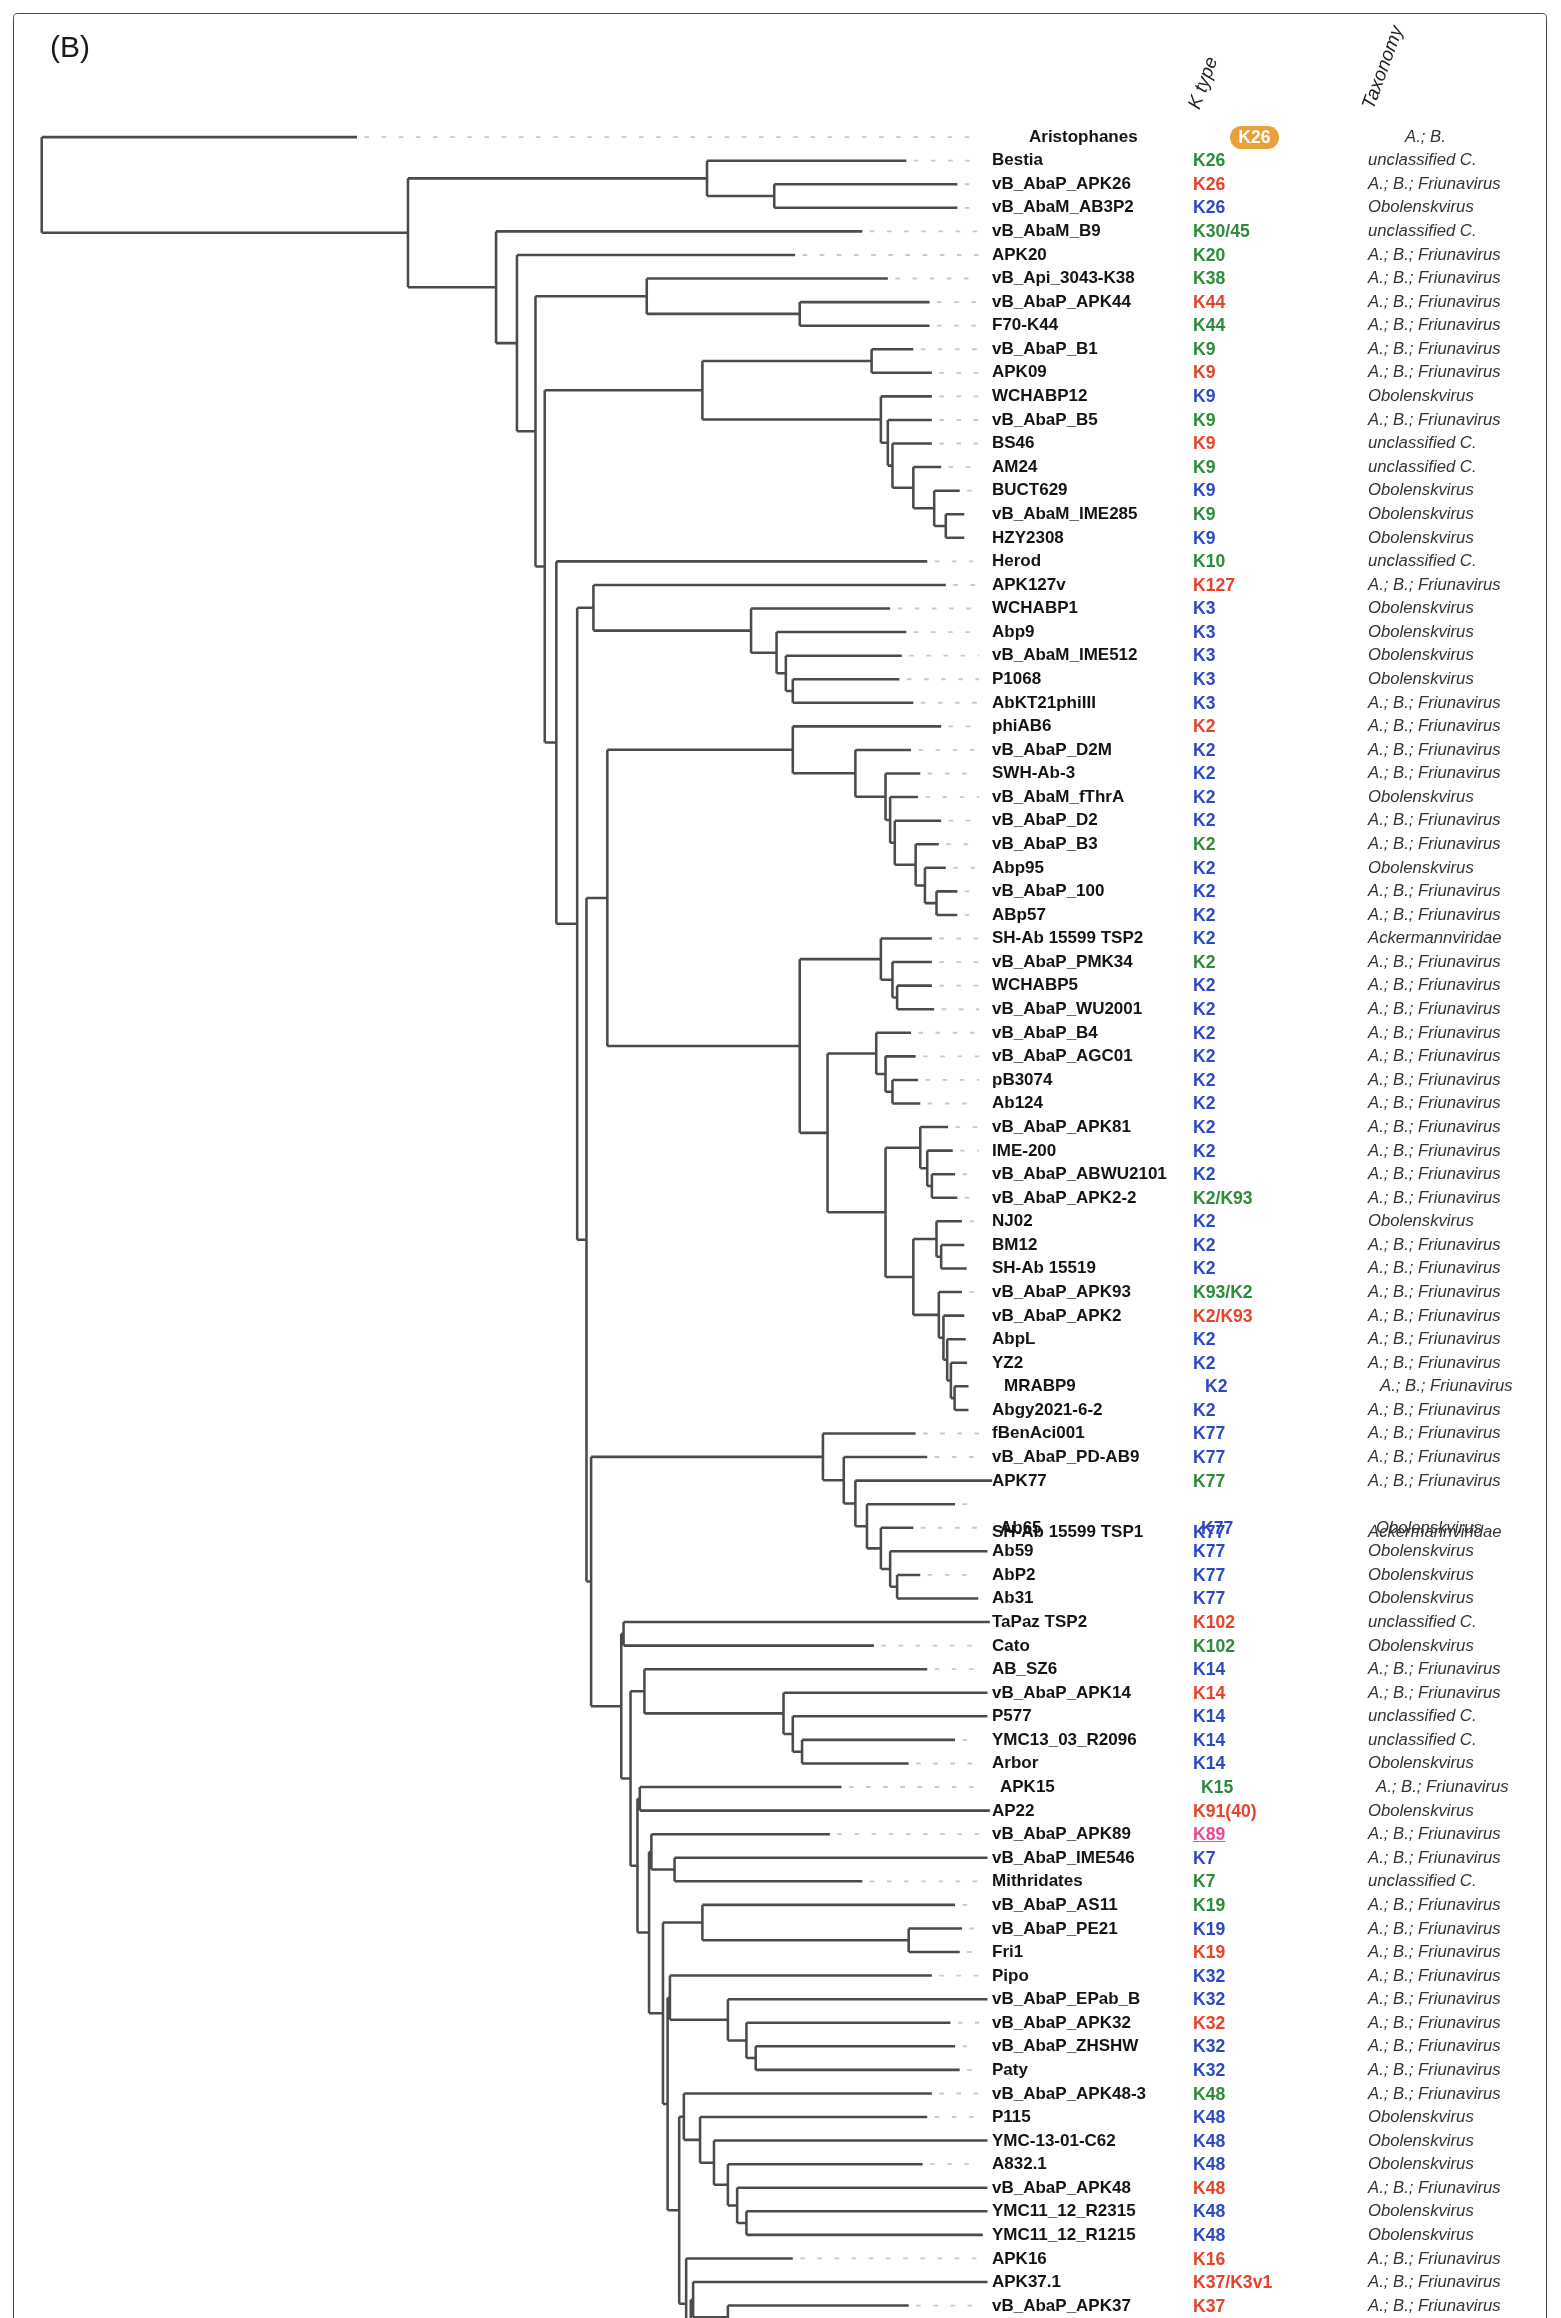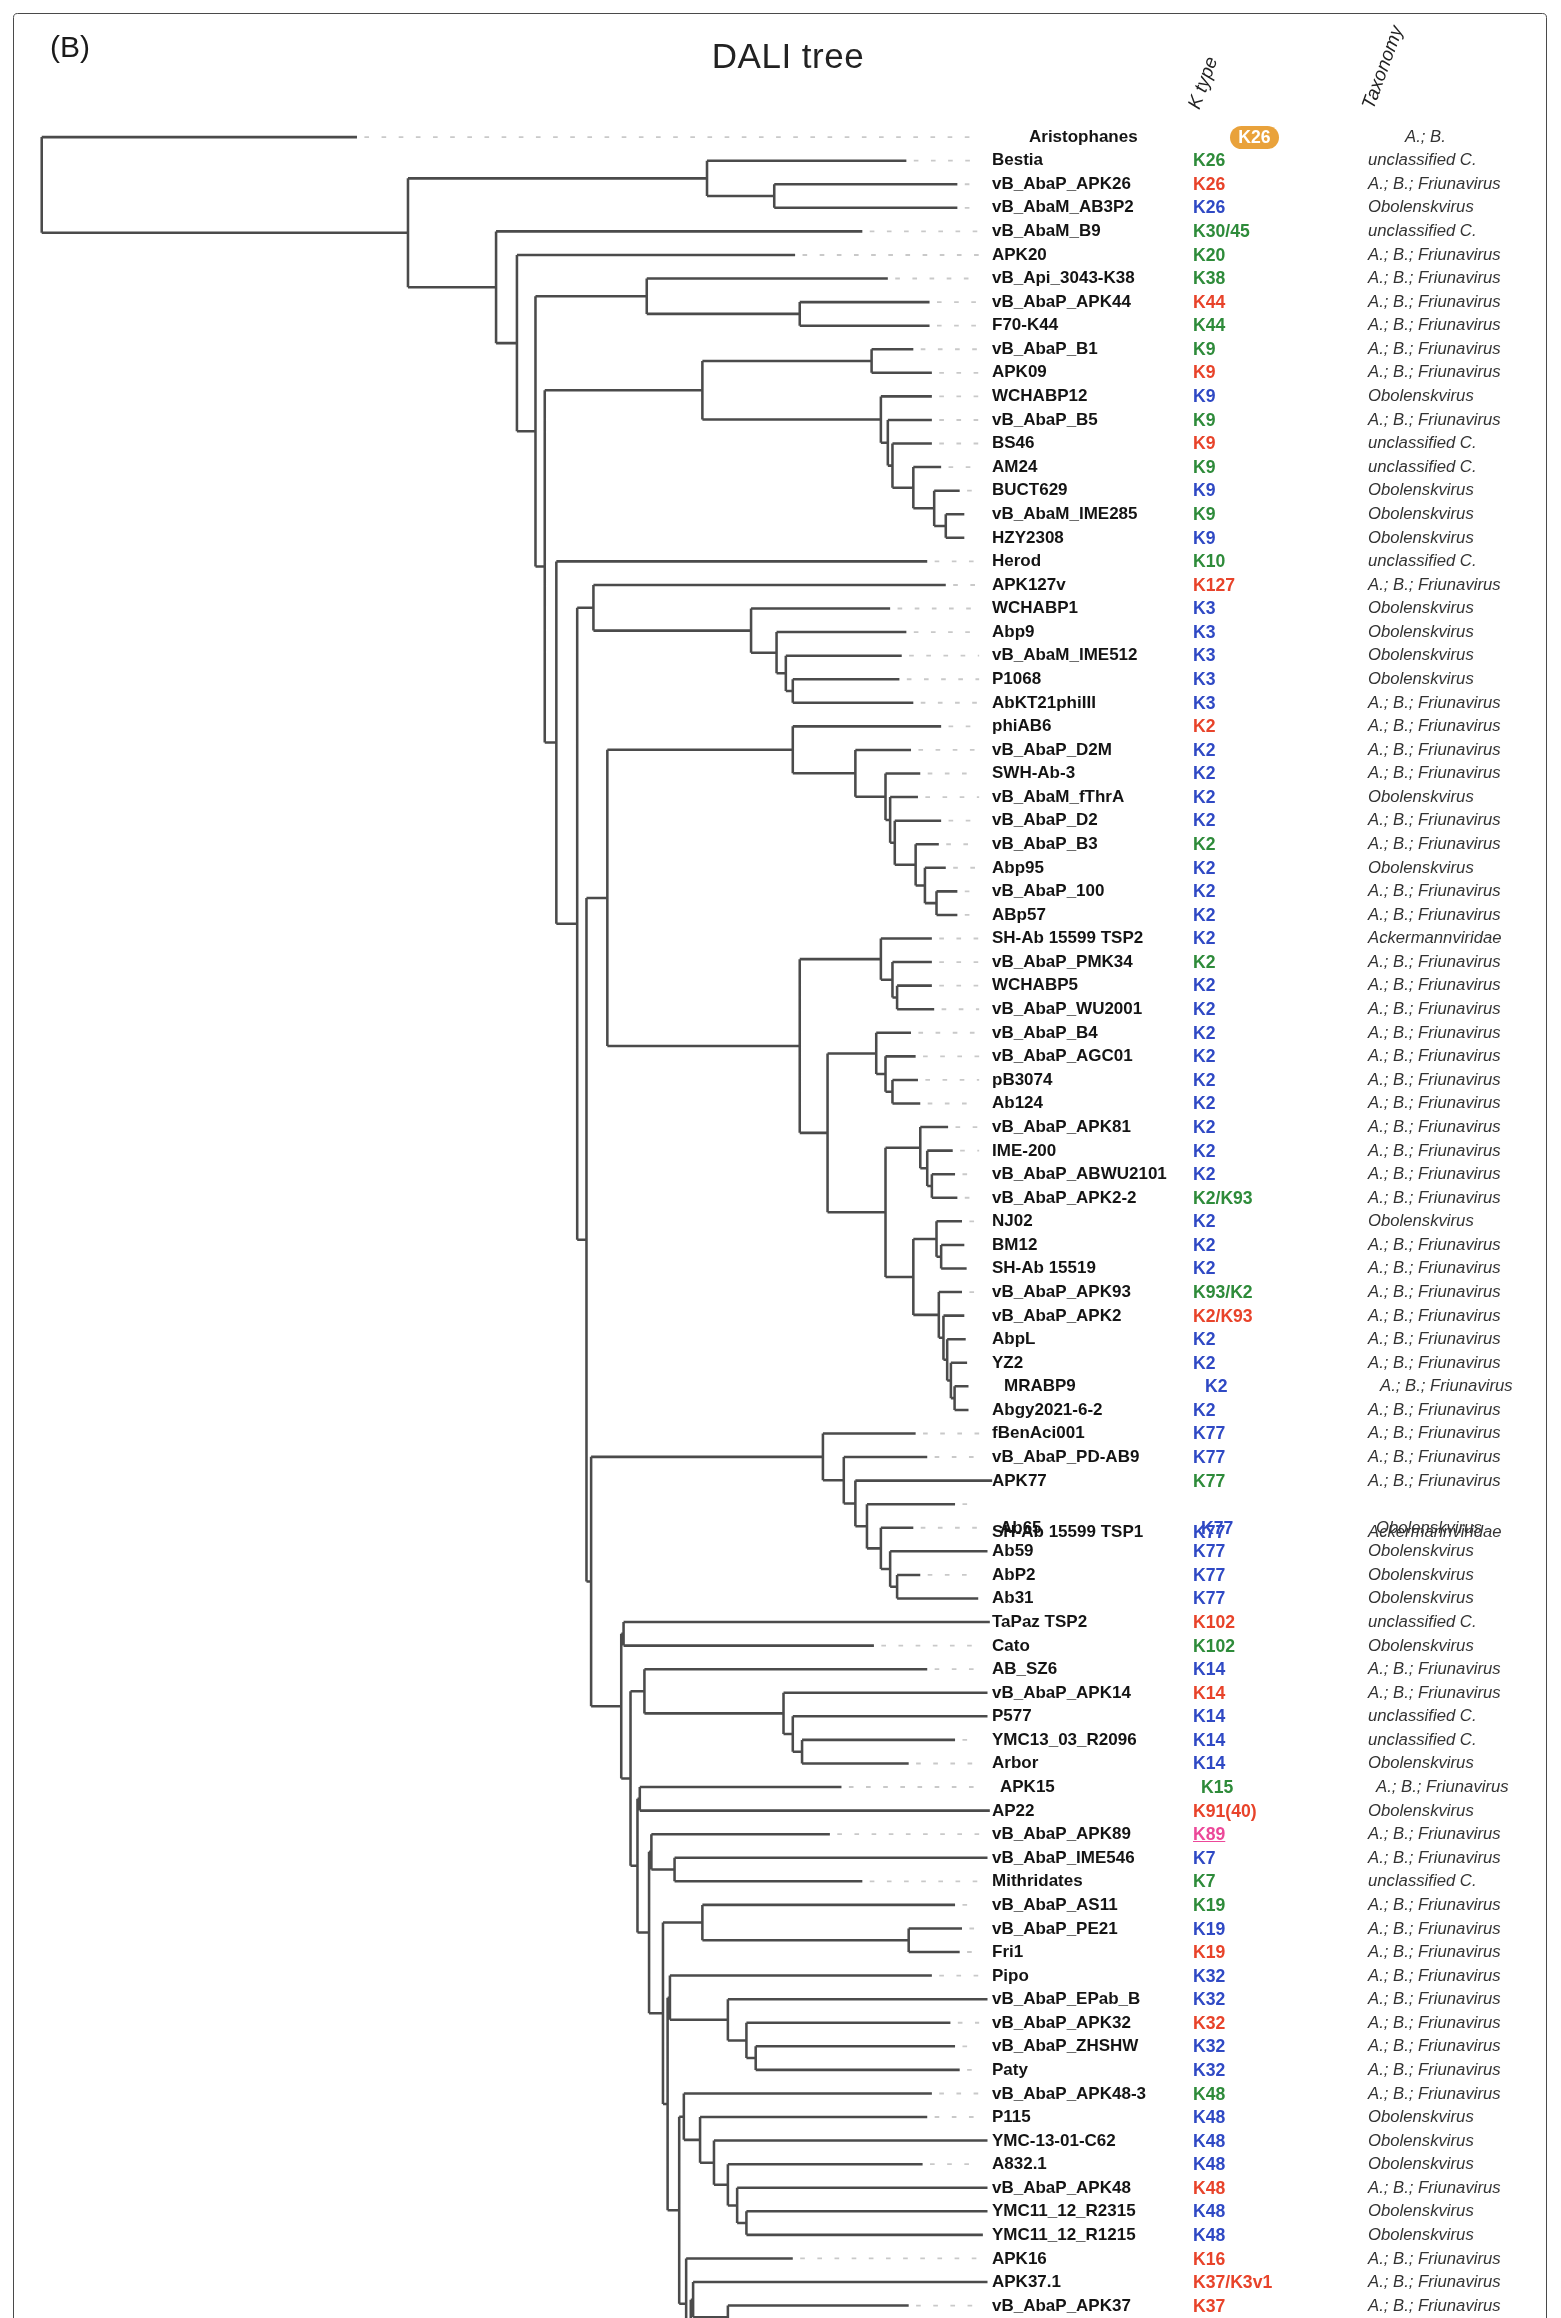--- a/index.html
+++ b/index.html
@@ -22,21 +22,20 @@
   .k-badge{display:inline-block;background:#e9a23b;color:#ffffff;border-radius:14px;
            padding:0 8.3px;line-height:23px;}
   #scalebar{position:absolute;left:0;top:0;}
 </style>
 </head>
 <body>
 
 <div id="panel">
   <div id="frame"></div>
   <div id="panel-label">(B)</div>
-  <div id="fig-title">DALI tree</div>
   <div id="hdr-ktype" class="col-header">K type</div>
   <div id="hdr-tax" class="col-header">Taxonomy</div>
   <svg id="tree-svg" width="1561" height="2711" viewBox="0 0 3367 5846">
       <path d="M786 295H2112M1971 345.84000000000003H2112M2081 396.68H2112M2081 447.52H2112M1876 498.36H2112M1731 549.2H2112M1931 600.04H2112M2021 650.88H2112M2021 701.72H2112M1986 752.5600000000001H2112M2026 803.4000000000001H2112M2026 854.24H2112M2026 905.08H2112M2026 955.9200000000001H2112M2046 1006.76H2112M2086 1057.6H2112M2016 1210.1200000000001H2112M2056 1260.96H2112M1936 1311.8000000000002H2112M1971 1362.64H2112M1961 1413.48H2112M1956 1464.3200000000002H2112M1986 1515.16H2112M2046 1566H2112M1981 1616.8400000000001H2112M2001 1667.68H2112M1996 1718.52H2112M2046 1769.3600000000001H2112M2041 1820.2H2112M2056 1871.0400000000002H2112M2081 1921.88H2112M2081 1972.72H2112M2026 2023.5600000000002H2112M2026 2074.4H2112M2026 2125.2400000000002H2112M2031 2176.08H2112M1981 2226.92H2112M1991 2277.76H2112M1996 2328.6000000000004H2112M2001 2379.44H2112M2061 2430.28H2112M2071 2481.1200000000003H2112M2076 2531.96H2112M2081 2582.8H2112M2091 2633.6400000000003H2112M2091 2786.1600000000003H2112M1991 3091.2000000000003H2112M2016 3142.04H2112M2076 3243.7200000000003H2112M1986 3294.5600000000004H2112M2001 3396.2400000000002H2112M1901 3548.76H2112M2016 3599.6000000000004H2112M2076 3752.1200000000003H2112M1976 3802.96H2112M1831 3853.8H2112M1806 3955.4800000000005H2112M1876 4057.1600000000003H2112M2076 4108H2112M2091 4158.84H2112M2086 4209.68H2112M2026 4260.52H2112M2066 4362.200000000001H2112M2076 4413.04H2112M2086 4463.88H2112M2026 4514.72H2112M2016 4565.56H2112M2006 4667.240000000001H2112M1726 4870.6H2112M1976 4972.280000000001H2112M1876 5073.96H2112M2076 5124.8H2112M2086 5175.64H2112M1976 5226.4800000000005H2112M2086 5277.320000000001H2112M2076 5328.160000000001H2112M2081 5379H2112M1726 5429.84H2112M1771 5531.52H2112M1771 5582.360000000001H2112M1926 5633.200000000001H2112M2006 5684.04H2112M2026 5734.88H2112M2016 5785.72H2112" fill="none" stroke="#c9c9c9" stroke-width="4" stroke-dasharray="10 27"></path>
       <path d="M90 295H770M1525 345.84000000000003H1955M1670 396.68H2065M1670 447.52H2065M1670 396.68V447.52M1525 422.1H1670M1525 345.84000000000003V422.1M880 383.97H1525M1070 498.36H1860M1115 549.2H1715M1395 600.04H1915M1725 650.88H2005M1725 701.72H2005M1725 650.88V701.72M1395 676.3H1725M1395 600.04V676.3M1155 638.17H1395M1880 752.5600000000001H1970M1880 803.4000000000001H2010M1880 752.5600000000001V803.4000000000001M1515 777.98H1880M1900 854.24H2010M1915 905.08H2010M1925 955.9200000000001H2010M1970 1006.76H2030M2015 1057.6H2070M2040 1108.44H2080M2040 1159.2800000000002H2080M2040 1108.44V1159.2800000000002M2015 1133.8600000000001H2040M2015 1057.6V1133.8600000000001M1970 1095.73H2015M1970 1006.76V1095.73M1925 1051.245H1970M1925 955.9200000000001V1051.245M1915 1003.5825H1925M1915 905.08V1003.5825M1900 954.33125H1915M1900 854.24V954.33125M1515 904.285625H1900M1515 777.98V904.285625M1175 841.1328125H1515M1200 1210.1200000000001H2000M1280 1260.96H2040M1620 1311.8000000000002H1920M1675 1362.64H1955M1695 1413.48H1945M1710 1464.3200000000002H1940M1710 1515.16H1970M1710 1464.3200000000002V1515.16M1695 1489.7400000000002H1710M1695 1413.48V1489.7400000000002M1675 1451.6100000000001H1695M1675 1362.64V1451.6100000000001M1620 1407.125H1675M1620 1311.8000000000002V1407.125M1280 1359.4625H1620M1280 1260.96V1359.4625M1245 1310.21125H1280M1710 1566H2030M1845 1616.8400000000001H1965M1910 1667.68H1985M1920 1718.52H1980M1930 1769.3600000000001H2030M1975 1820.2H2025M1995 1871.0400000000002H2040M2020 1921.88H2065M2020 1972.72H2065M2020 1921.88V1972.72M1995 1947.3000000000002H2020M1995 1871.0400000000002V1947.3000000000002M1975 1909.17H1995M1975 1820.2V1909.17M1930 1864.685H1975M1930 1769.3600000000001V1864.685M1920 1817.0225H1930M1920 1718.52V1817.0225M1910 1767.77125H1920M1910 1667.68V1767.77125M1845 1717.725625H1910M1845 1616.8400000000001V1717.725625M1710 1667.2828125H1845M1710 1566V1667.2828125M1310 1616.64140625H1710M1900 2023.5600000000002H2010M1925 2074.4H2010M1935 2125.2400000000002H2010M1935 2176.08H2015M1935 2125.2400000000002V2176.08M1925 2150.66H1935M1925 2074.4V2150.66M1900 2112.5299999999997H1925M1900 2023.5600000000002V2112.5299999999997M1725 2068.045H1900M1890 2226.92H1965M1910 2277.76H1975M1925 2328.6000000000004H1980M1925 2379.44H1985M1925 2328.6000000000004V2379.44M1910 2354.0200000000004H1925M1910 2277.76V2354.0200000000004M1890 2315.8900000000003H1910M1890 2226.92V2315.8900000000003M1785 2271.405H1890M1985 2430.28H2045M2000 2481.1200000000003H2055M2010 2531.96H2060M2010 2582.8H2065M2010 2531.96V2582.8M2000 2557.38H2010M2000 2481.1200000000003V2557.38M1985 2519.25H2000M1985 2430.28V2519.25M1910 2474.7650000000003H1985M2020 2633.6400000000003H2075M2030 2684.48H2080M2030 2735.32H2085M2030 2684.48V2735.32M2020 2709.9H2030M2020 2633.6400000000003V2709.9M1970 2671.7700000000004H2020M2025 2786.1600000000003H2075M2035 2837H2080M2043 2887.84H2083M2051 2938.6800000000003H2086M2059 2989.52H2089M2059 3040.36H2089M2059 2989.52V3040.36M2051 3014.94H2059M2051 2938.6800000000003V3014.94M2043 2976.8100000000004H2051M2043 2887.84V2976.8100000000004M2035 2932.3250000000003H2043M2035 2837V2932.3250000000003M2025 2884.6625000000004H2035M2025 2786.1600000000003V2884.6625000000004M1970 2835.41125H2025M1970 2671.7700000000004V2835.41125M1910 2753.5906250000003H1970M1910 2474.7650000000003V2753.5906250000003M1785 2614.1778125H1910M1785 2271.405V2614.1778125M1725 2442.7914062500004H1785M1725 2068.045V2442.7914062500004M1310 2255.418203125H1725M1310 1616.64140625V2255.418203125M1265 1936.0298046875H1310M1775 3091.2000000000003H1975M1820 3142.04H2000M1845 3192.88H2140M1870 3243.7200000000003H2060M1900 3294.5600000000004H1970M1920 3345.4H2130M1935 3396.2400000000002H1985M1935 3447.0800000000004H2110M1935 3396.2400000000002V3447.0800000000004M1920 3421.6600000000003H1935M1920 3345.4V3421.6600000000003M1900 3383.53H1920M1900 3294.5600000000004V3383.53M1870 3339.045H1900M1870 3243.7200000000003V3339.045M1845 3291.3825H1870M1845 3192.88V3291.3825M1820 3242.1312500000004H1845M1820 3142.04V3242.1312500000004M1775 3192.085625H1820M1775 3091.2000000000003V3192.085625M1275 3141.6428125H1775M1345 3497.92H2135M1345 3548.76H1885M1345 3497.92V3548.76M1340 3523.34H1345M1390 3599.6000000000004H2000M1690 3650.44H2130M1710 3701.28H2130M1730 3752.1200000000003H2060M1730 3802.96H1960M1730 3752.1200000000003V3802.96M1710 3777.54H1730M1710 3701.28V3777.54M1690 3739.41H1710M1690 3650.44V3739.41M1390 3694.925H1690M1390 3599.6000000000004V3694.925M1360 3647.2625000000003H1390M1380 3853.8H1815M1380 3904.6400000000003H2135M1380 3853.8V3904.6400000000003M1375 3879.2200000000003H1380M1405 3955.4800000000005H1790M1455 4006.32H2130M1455 4057.1600000000003H1860M1455 4006.32V4057.1600000000003M1405 4031.7400000000002H1455M1405 3955.4800000000005V4031.7400000000002M1400 3993.6100000000006H1405M1515 4108H2060M1960 4158.84H2075M1960 4209.68H2070M1960 4158.84V4209.68M1515 4184.26H1960M1515 4108V4184.26M1430 4146.13H1515M1445 4260.52H2010M1570 4311.360000000001H2130M1610 4362.200000000001H2050M1630 4413.04H2060M1630 4463.88H2070M1630 4413.04V4463.88M1610 4438.46H1630M1610 4362.200000000001V4438.46M1570 4400.33H1610M1570 4311.360000000001V4400.33M1445 4355.845H1570M1445 4260.52V4355.845M1440 4308.182500000001H1445M1475 4514.72H2010M1510 4565.56H2000M1540 4616.400000000001H2130M1570 4667.240000000001H1990M1590 4718.08H2130M1610 4768.92H2130M1610 4819.76H2120M1610 4768.92V4819.76M1590 4794.34H1610M1590 4718.08V4794.34M1570 4756.21H1590M1570 4667.240000000001V4756.21M1540 4711.725H1570M1540 4616.400000000001V4711.725M1510 4664.0625H1540M1510 4565.56V4664.0625M1475 4614.811250000001H1510M1475 4514.72V4614.811250000001M1465 4564.765625H1475M1480 4870.6H1710M1495 4921.4400000000005H2130M1570 4972.280000000001H1960M1570 5023.12H2130M1570 4972.280000000001V5023.12M1495 4997.700000000001H1570M1495 4921.4400000000005V4997.700000000001M1490 4959.570000000001H1495M1505 5073.96H1860M1560 5124.8H2060M1560 5175.64H2070M1560 5124.8V5175.64M1515 5150.22H1560M1530 5226.4800000000005H1960M1860 5277.320000000001H2070M1890 5328.160000000001H2060M1890 5379H2065M1890 5328.160000000001V5379M1860 5353.58H1890M1860 5277.320000000001V5353.58M1530 5315.450000000001H1860M1530 5226.4800000000005V5315.450000000001M1525 5270.965H1530M1540 5429.84H1710M1610 5480.68H2130M1660 5531.52H1755M1660 5582.360000000001H1755M1660 5531.52V5582.360000000001M1610 5556.9400000000005H1660M1610 5480.68V5556.9400000000005M1560 5518.81H1610M1570 5633.200000000001H1910M1660 5684.04H1990M1690 5734.88H2010M1690 5785.72H2000M1690 5734.88V5785.72M1660 5760.3H1690M1660 5684.04V5760.3M1570 5722.17H1660M1570 5633.200000000001V5722.17M1560 5677.685H1570M1560 5518.81V5677.685M1540 5598.2475H1560M1540 5429.84V5598.2475M1525 5514.043750000001H1540M1525 5270.965V5514.043750000001M1515 5392.504375H1525M1515 5150.22V5392.504375M1505 5271.362187500001H1515M1505 5073.96V5271.362187500001M1490 5172.661093750001H1505M1490 4959.570000000001V5172.661093750001M1480 5066.115546875H1490M1480 4870.6V5066.115546875M1465 4968.3577734375H1480M1465 4564.765625V4968.3577734375M1440 4766.56169921875H1465M1440 4308.182500000001V4766.56169921875M1430 4537.372099609375H1440M1430 4146.13V4537.372099609375M1400 4341.751049804688H1430M1400 3993.6100000000006V4341.751049804688M1375 4167.680524902344H1400M1375 3879.2200000000003V4167.680524902344M1360 4023.450262451172H1375M1360 3647.2625000000003V4023.450262451172M1340 3835.356381225586H1360M1340 3523.34V3835.356381225586M1275 3679.348190612793H1340M1275 3141.6428125V3679.348190612793M1265 3410.4955015563964H1275M1265 1936.0298046875V3410.4955015563964M1245 2673.2626531219485H1265M1245 1310.21125V2673.2626531219485M1200 1991.7369515609744H1245M1200 1210.1200000000001V1991.7369515609744M1175 1600.9284757804871H1200M1175 841.1328125V1600.9284757804871M1155 1221.0306441402436H1175M1155 638.17V1221.0306441402436M1115 929.6003220701218H1155M1115 549.2V929.6003220701218M1070 739.4001610350609H1115M1070 498.36V739.4001610350609M880 618.8800805175305H1070M880 383.97V618.8800805175305M90 501.42504025876525H880M90 295V501.42504025876525" fill="none" stroke="#4b4b4b" stroke-width="5.5"></path>
     </svg>
   <div id="rows">
       <div class="leaf-row" style="top: 125px; left: 0px; width: 1561px; margin-left: 37px;">
         <span class="leaf-name">Aristophanes</span>
         <span class="leaf-k"><span class="k-badge">K26</span></span>

